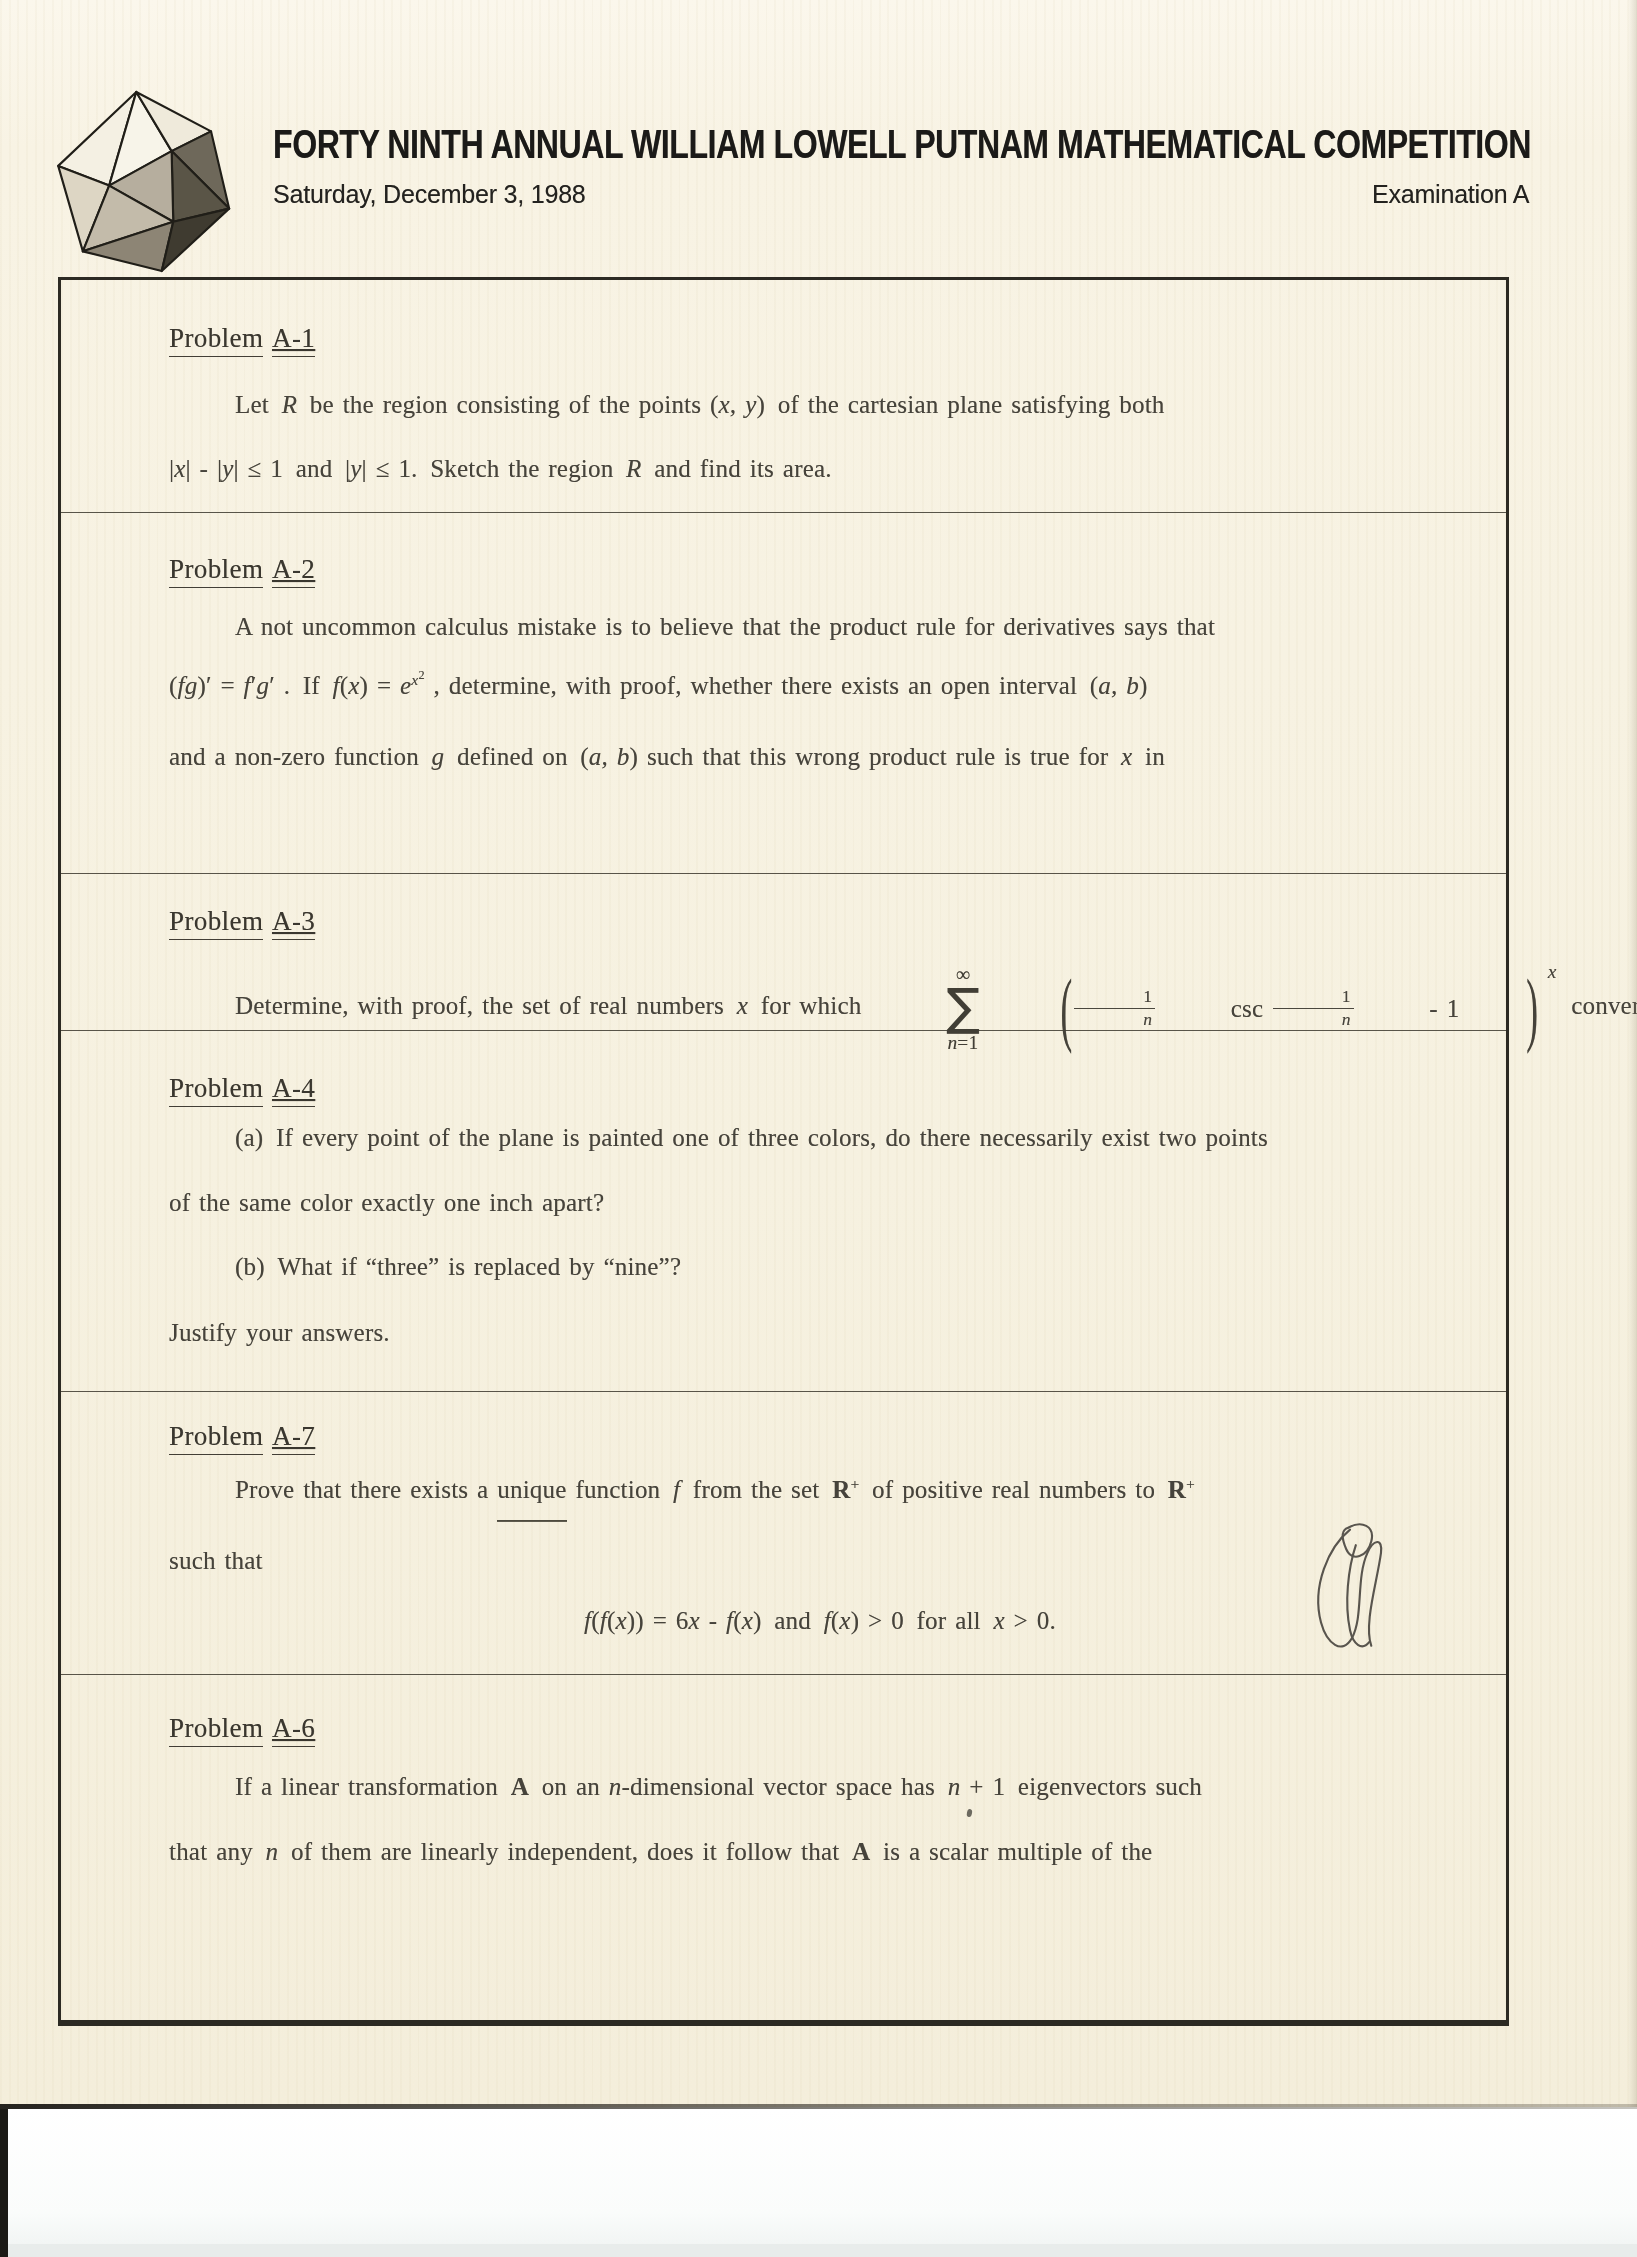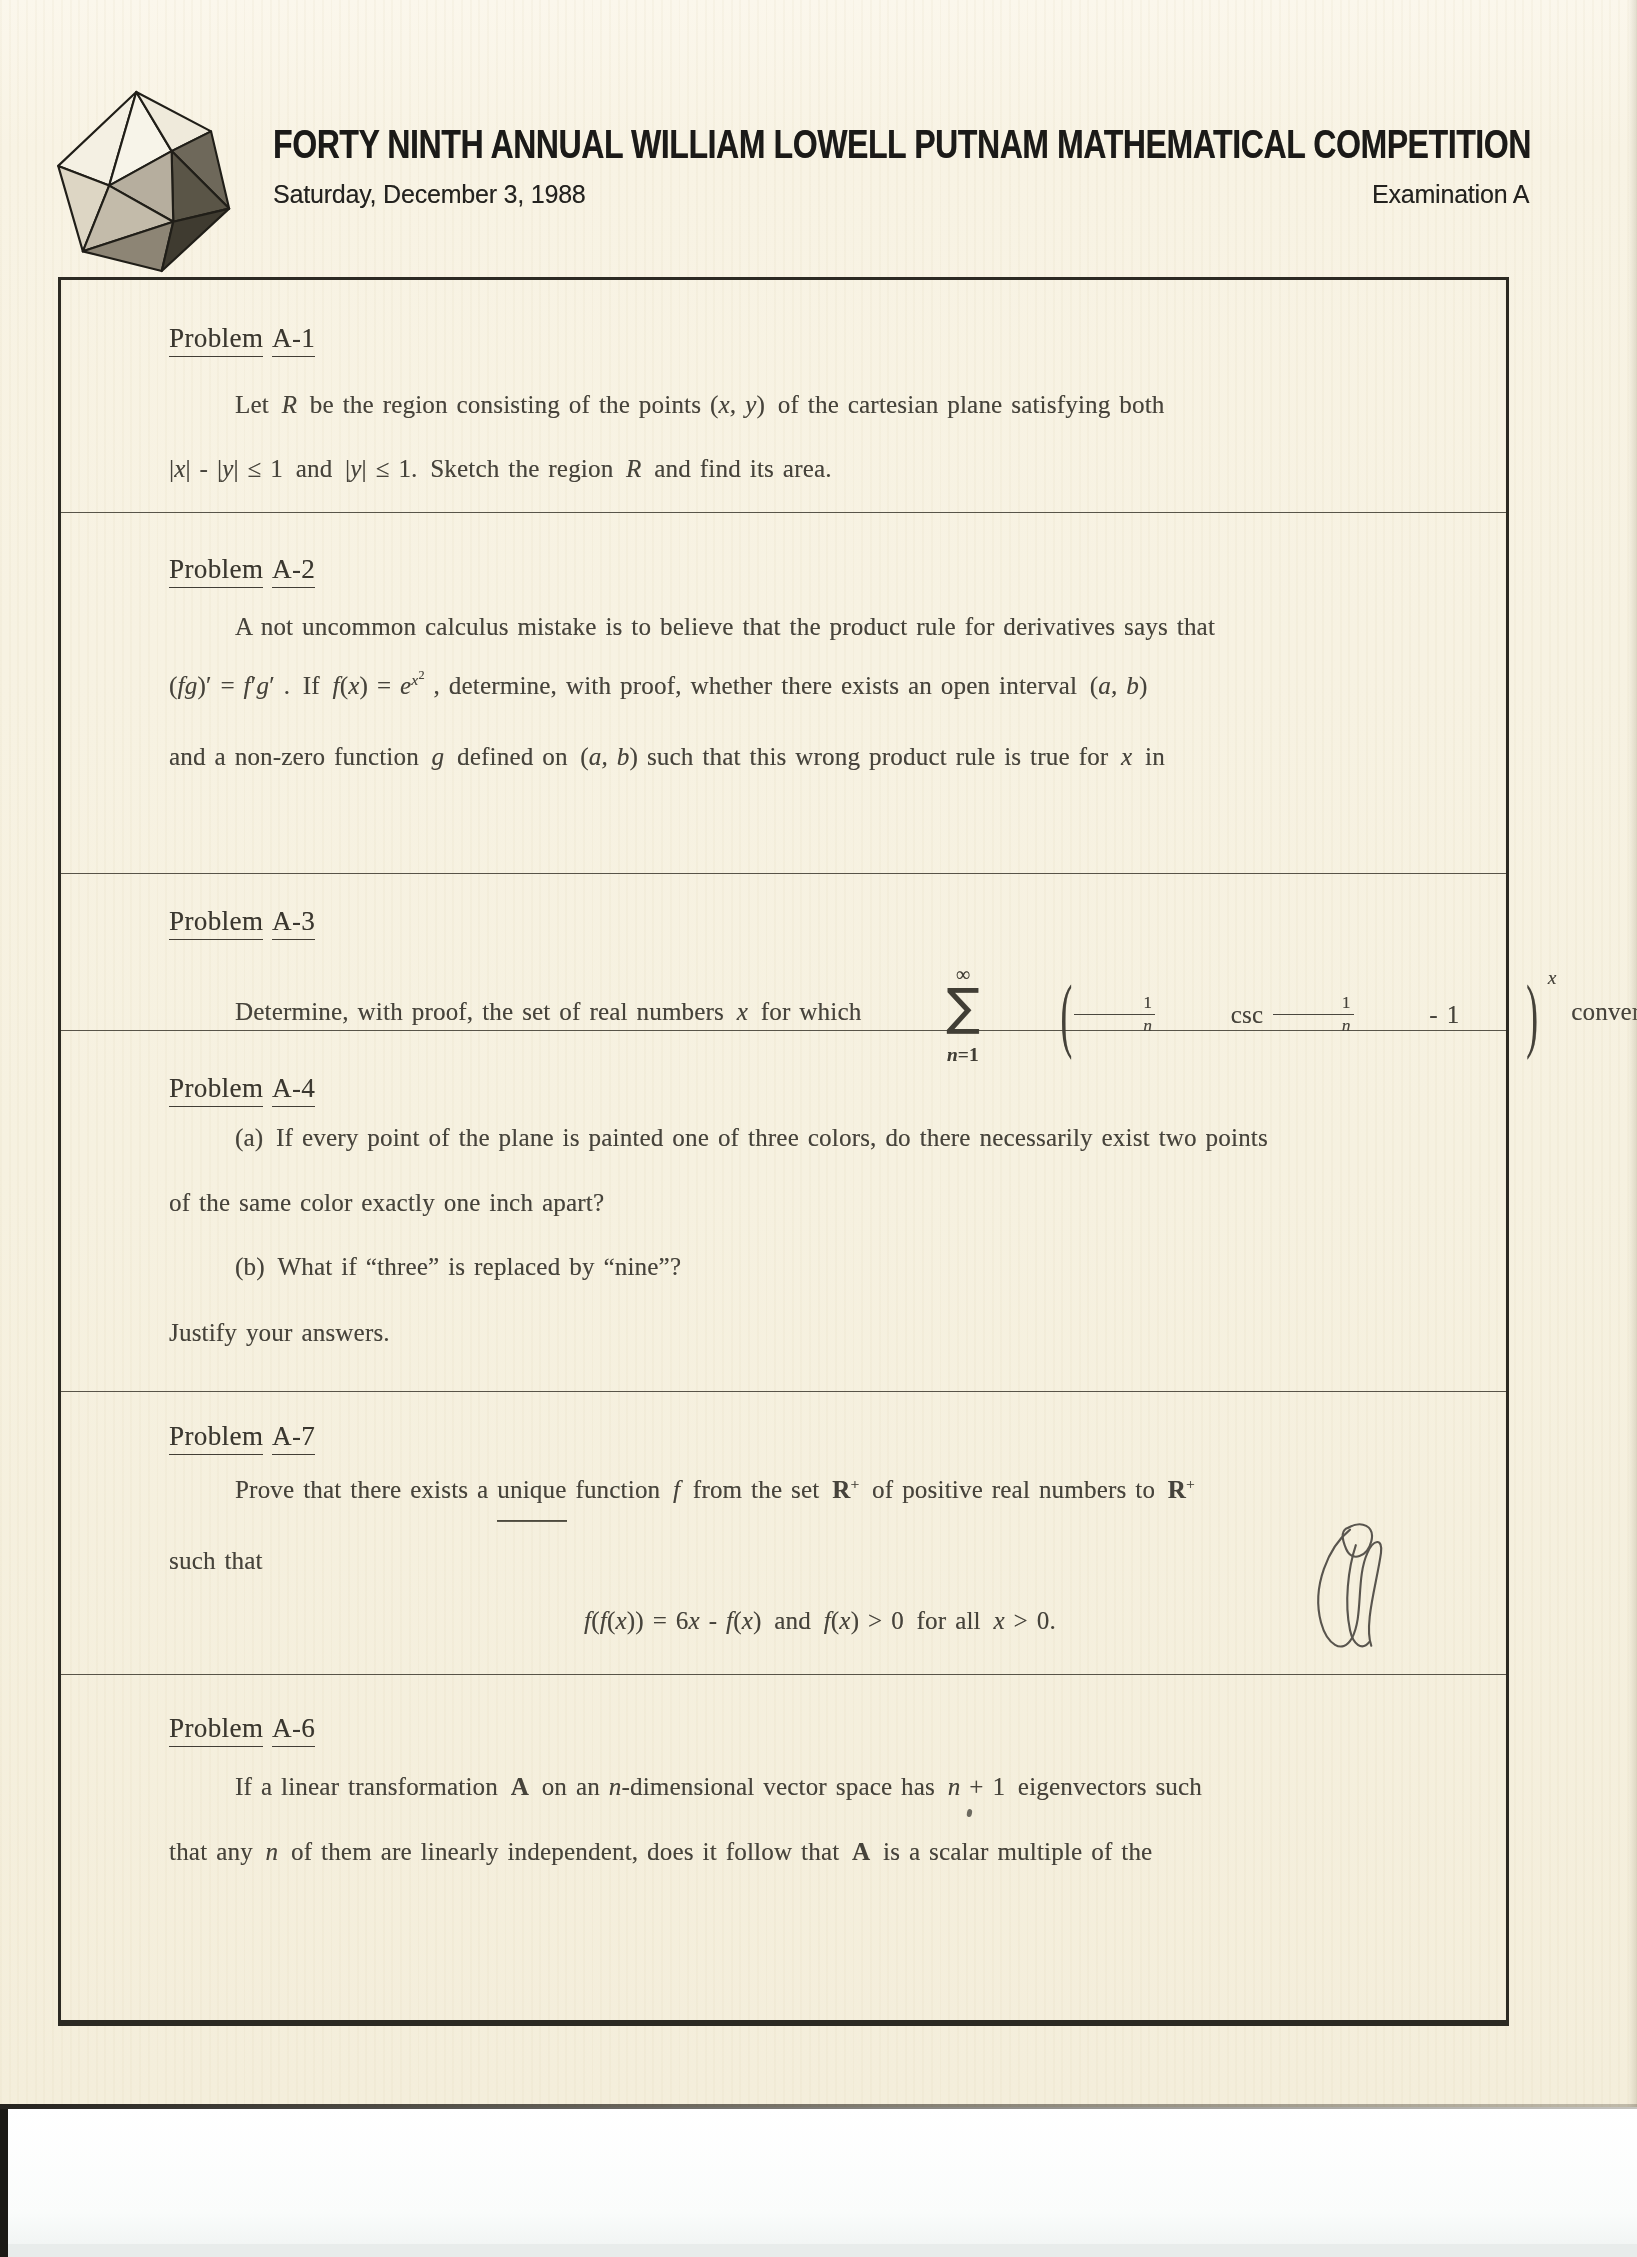--- a/index.html
+++ b/index.html
@@ -36,21 +36,21 @@
 
   
   .pbox{position:absolute;left:58px;top:277px;width:1451px;height:1749px;
     border:3.9px solid #2c2a23;border-bottom-width:6.8px;background:transparent;}
   .prow{position:relative;width:100%;border-bottom:1.9px solid rgba(60,56,46,0.85);}
   .prow:last-child{border-bottom:none;}
   .phead{position:absolute;left:108px;margin:0;font-size:27px;line-height:29px;font-weight:400;
     color:#393629;color:#3a372f;letter-spacing:0.4px;white-space:nowrap;
     text-shadow:0.2px 0.2px 0.5px rgba(56,52,44,0.5);}
   .hw{display:inline-block;border-bottom:1.9px solid rgba(56,52,44,0.95);padding-bottom:3px;}
-  .hw + .hw{margin-left:8.7px;}
+  .hw + .hw{margin-left:8.7px;text-decoration:underline;}
   .pline{position:absolute;left:108px;right:35px;margin:0;font-size:25px;line-height:33px;
     color:#46433b;letter-spacing:0.2px;word-spacing:2.4px;white-space:nowrap;
     text-shadow:0.2px 0.2px 0.4px rgba(70,66,58,0.45);}
   .ind{text-indent:66px;}
   .tcenter{text-align:center;text-indent:0;}
 
   
   .s-rm{font-style:normal;}
   .s-it{font-style:italic;}
   .s-bf{font-weight:700;}
@@ -60,21 +60,21 @@
 
   .frac{display:inline-flex;flex-direction:column;align-items:center;vertical-align:middle;
     line-height:1;font-size:17.4px;margin:0 1px;}
   .frac .num{padding:0 2.9px 1.9px;border-bottom:1.5px solid #4a473e;}
   .frac .den{padding:1.9px 2.9px 0;}
 
   .sum{display:inline-flex;flex-direction:column;align-items:center;vertical-align:middle;
     margin:0 9.7px 0 5.8px;color:#413e35;line-height:1;}
   .sum-top{font-size:20px;line-height:1;}
   .sum-sigma{font-size:50px;line-height:0.92;font-family:"DejaVu Sans",sans-serif;}
-  .sum-bot{font-size:19.3px;line-height:1;margin-top:15px;font-weight:bold;}
+  .sum-bot{font-size:19.3px;line-height:1;margin-top:3px;}
 
   .grp{display:inline-flex;align-items:center;position:relative;vertical-align:middle;
     margin:0 3.9px;padding-right:15.4px;}
   .grp-in{display:inline-flex;align-items:center;gap:8.7px;}
   .bigp{font-family:"Liberation Serif",serif;font-size:35px;line-height:1;display:inline-block;
     transform:scaleY(2.35);color:#45423a;padding:0 1px;}
   .grp-exp{position:absolute;right:-1.9px;top:-33px;font-size:19.3px;}
 
   
   .scribble{position:absolute;left:1292px;top:1518px;width:118px;height:153px;}

